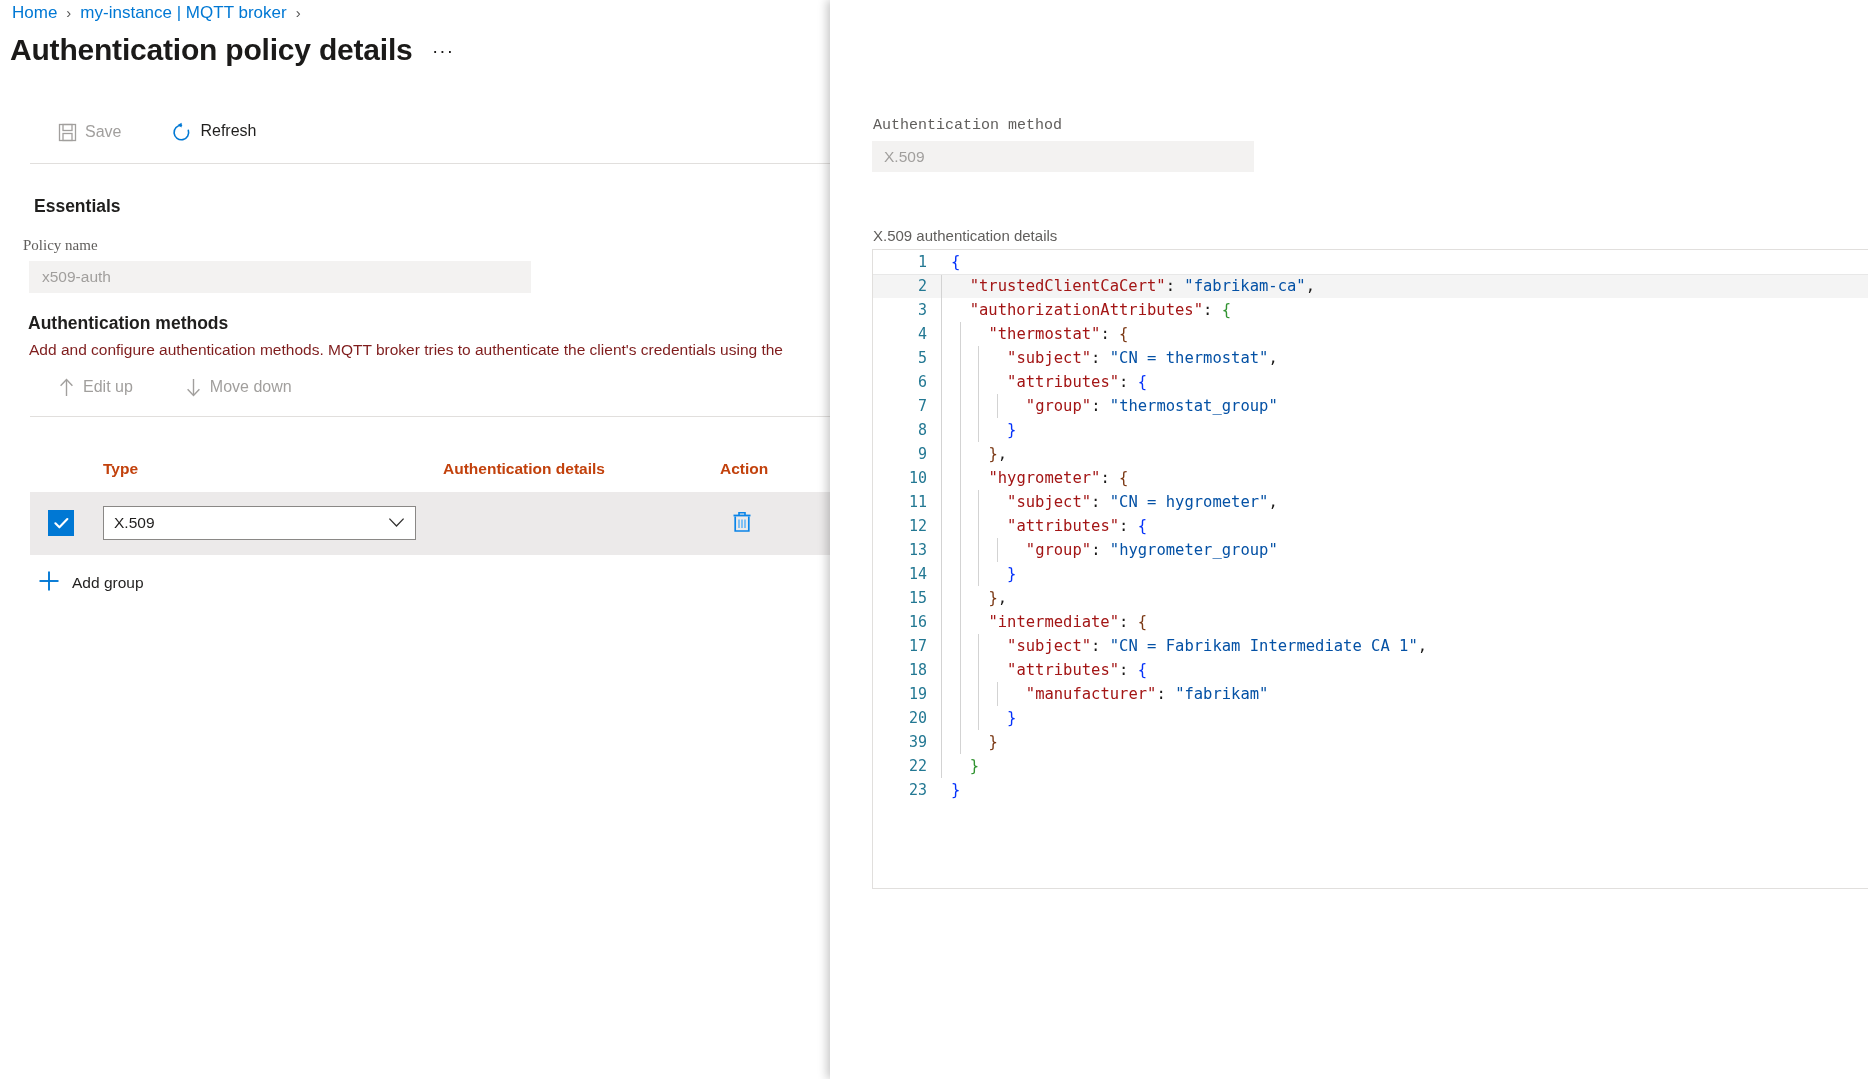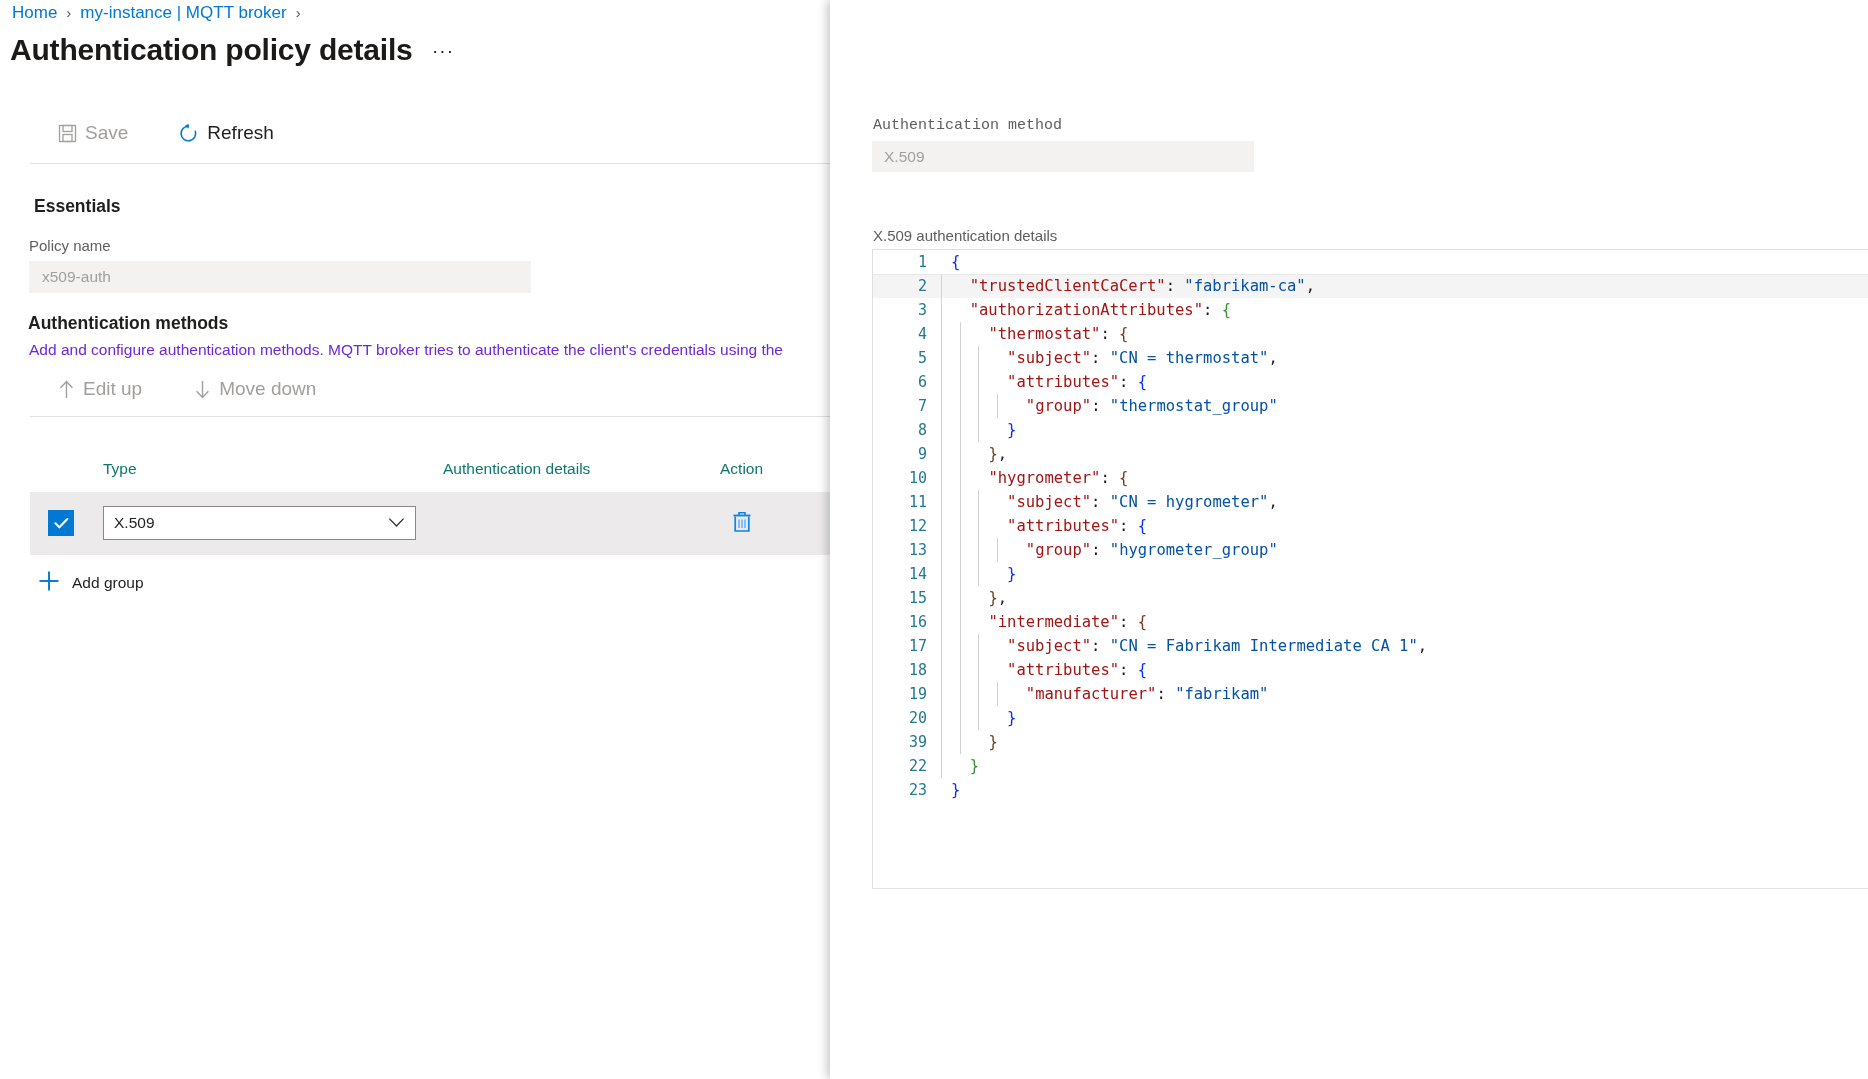--- a/index.html
+++ b/index.html
@@ -43,22 +43,22 @@
     font-size: 19px; color: #1b1a19; letter-spacing: 1px;
     cursor: pointer;
   }
 
   
   .cmdbar {
     position: absolute; left: 30px; top: 122px;
     display: flex; align-items: center; gap: 22px;
   }
   .cmd {
-    display: flex; align-items: center; gap: 8px;
-    font-size: 19px; cursor: pointer; white-space: nowrap; padding-left: 28px;
+    display: flex; align-items: flex-start; gap: 8px;
+    font-size: 16px; cursor: pointer; white-space: nowrap; padding-left: 28px;
   }
   .cmd.disabled { color: #a19f9d; cursor: default; }
   .cmd.enabled { color: #201f1e; }
   .cmd svg { display: block; }
 
   .cmd-divider {
     position: absolute; left: 30px; top: 163px;
     width: 820px; height: 1px; background: #e1dfdd;
   }
 
@@ -72,39 +72,39 @@
   }
   .readonly-input {
     position: absolute;
     background: #f3f2f1;
     border: 1px solid transparent;
     font-size: 15.5px; color: #a19f9d;
     padding: 0 12px;
     display: flex; align-items: center;
   }
   .body-text {
-    position: absolute; font-size: 15.5px; color: #6d28d9;
+    position: absolute; font-size: 15.5px; color: #7f1d1d;
     white-space: nowrap;
   }
 
   .sub-cmdbar {
     position: absolute; left: 30px; top: 378px;
     display: flex; align-items: center; gap: 24px;
   }
   .sub-divider {
     position: absolute; left: 30px; top: 416px;
     width: 820px; height: 1px; background: #e1dfdd;
   }
 
   
   .tbl-head {
     position: absolute; top: 452px; left: 0; width: 1000px; height: 38px;
   }
   .th {
-    position: absolute; font-size: 15.5px; font-weight: 400; color: #0f766e;
+    position: absolute; font-size: 15.5px; font-weight: 700; color: #c2410c;
     white-space: nowrap;
   }
   .tbl-row {
     position: absolute; left: 30px; top: 492px;
     width: 870px; height: 63px;
     background: #eceaea;
   }
   .row-check {
     position: absolute; left: 18px; top: 18px;
     width: 26px; height: 26px;
@@ -247,21 +247,21 @@
             <path d="M10.5 3.2 A7.3 7.3 0 1 0 17.3 8.2" fill="none" stroke="#0078d4" stroke-width="1.6" stroke-linecap="round"></path>
             <path d="M10.6 0.8 L10.6 5.4 L6.6 3.1 Z" fill="#0078d4"></path>
           </svg>
         </span>
         <span>Refresh</span>
       </div>
     </div>
     <div class="cmd-divider"></div>
 
     <div class="section-head" style="left:34px; top:196px;">Essentials</div>
-    <div class="field-label" style="left:29px; top:237px;">Policy name</div>
+    <div class="field-label" style="left:23px; top:237px;font-family:Liberation Serif, serif;">Policy name</div>
     <div class="readonly-input" style="left:29px; top:261px; width:502px; height:32px;">x509-auth</div>
 
     <div class="section-head" style="left:28px; top:313px;">Authentication methods</div>
     <div class="body-text" style="left:29px; top:341px;">Add and configure authentication methods. MQTT broker tries to authenticate the client's credentials using the</div>
 
     <div class="sub-cmdbar">
       <div class="cmd disabled">
         <span>
           <svg width="17" height="19" viewBox="0 0 17 19">
             <path d="M8.5 18 L8.5 2" stroke="#a19f9d" stroke-width="1.4" fill="none"></path>

